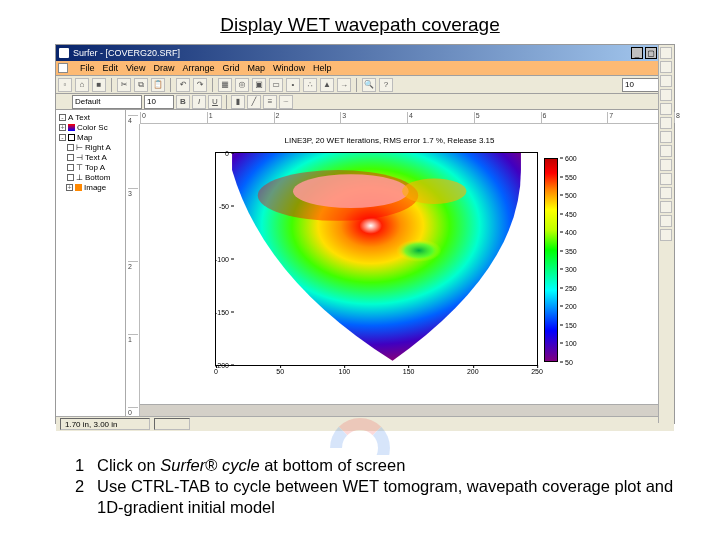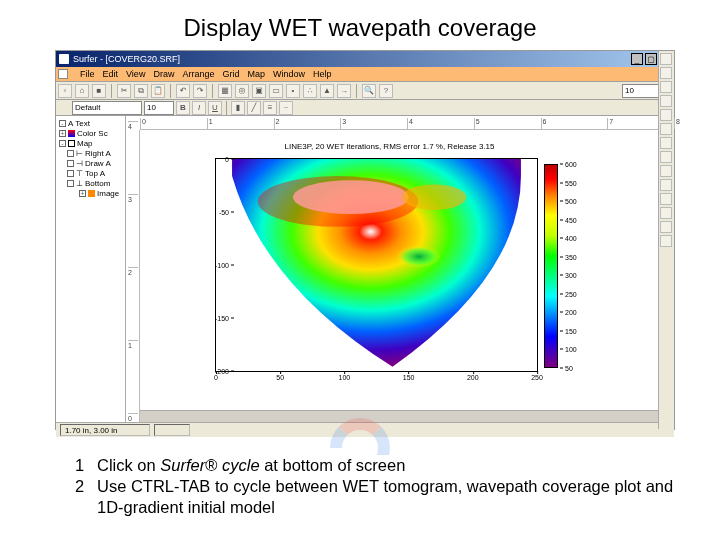--- a/index.html
+++ b/index.html
@@ -9,23 +9,24 @@
     height: 540px;
     font-family: Arial, sans-serif;
     background: #fff;
     color: #000;
     position: relative;
     overflow: hidden;
   }
 
   .slide-title {
     text-align: center;
-    font-size: 24px;
+    font-size: 19px;
     padding: 14px 0 8px;
     font-weight: normal;
+    text-decoration: underline;
   }
 
   
   .app-window {
     margin: 0 45px 0 55px;
     border: 1px solid #999;
     background: #ece9d8;
     font-family: "Tahoma", sans-serif;
     font-size: 9px;
     height: 380px;
@@ -417,24 +418,24 @@
           <span class="box">+</span>
           <span class="sw" style="background:linear-gradient(to top,blue,red)"></span>
           <span>Color Sc</span>
         </div>
       <div class="ti">
           <span class="box">-</span>
           <span class="sw" style="border:1px solid #000"></span>
           <span>Map</span>
         </div>
       <div class="ti" style="padding-left:10px"><span class="box"> </span>⊢<span>Right A</span></div>
-      <div class="ti" style="padding-left:10px"><span class="box"> </span>⊣<span>Draw A</span></div>
+      <div class="ti" style="padding-left:10px"><span class="box"> </span>⊣<span>Text A</span></div>
       <div class="ti" style="padding-left:10px"><span class="box"> </span>⊤<span>Top A</span></div>
       <div class="ti" style="padding-left:10px"><span class="box"> </span>⊥<span>Bottom</span></div>
-      <div class="ti" style="padding-left:22px">
+      <div class="ti" style="padding-left:9px">
           <span class="box">+</span>
           <span class="sw" style="background:#f80"></span>
           <span>Image</span>
         </div>
     </div>
 
     <div class="docarea">
       <div class="hruler">
           <span class="tick" style="left: 0%;">0</span>
           <span class="tick" style="left: 12.5%;">1</span>

